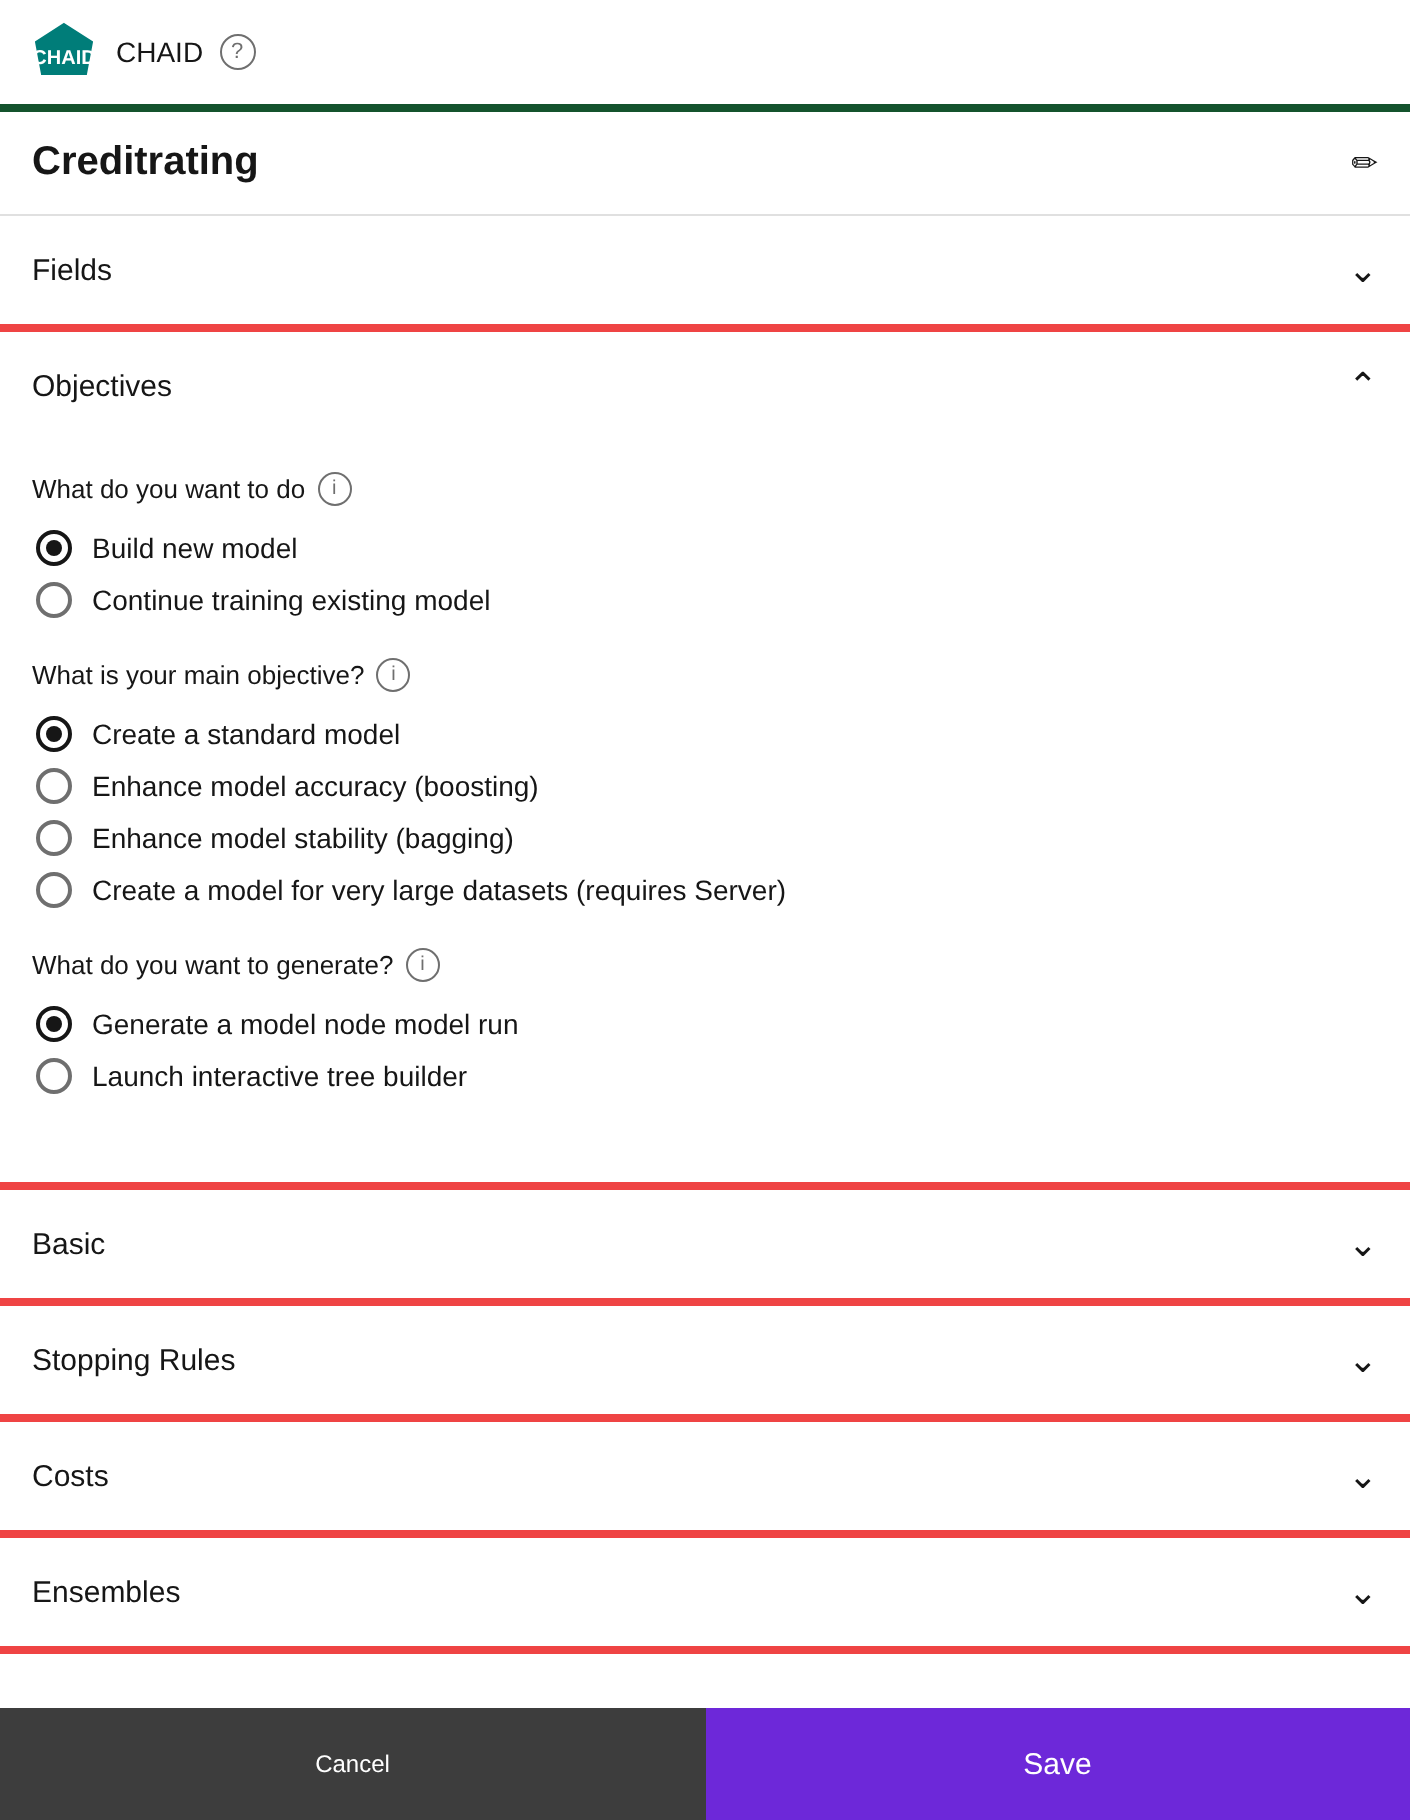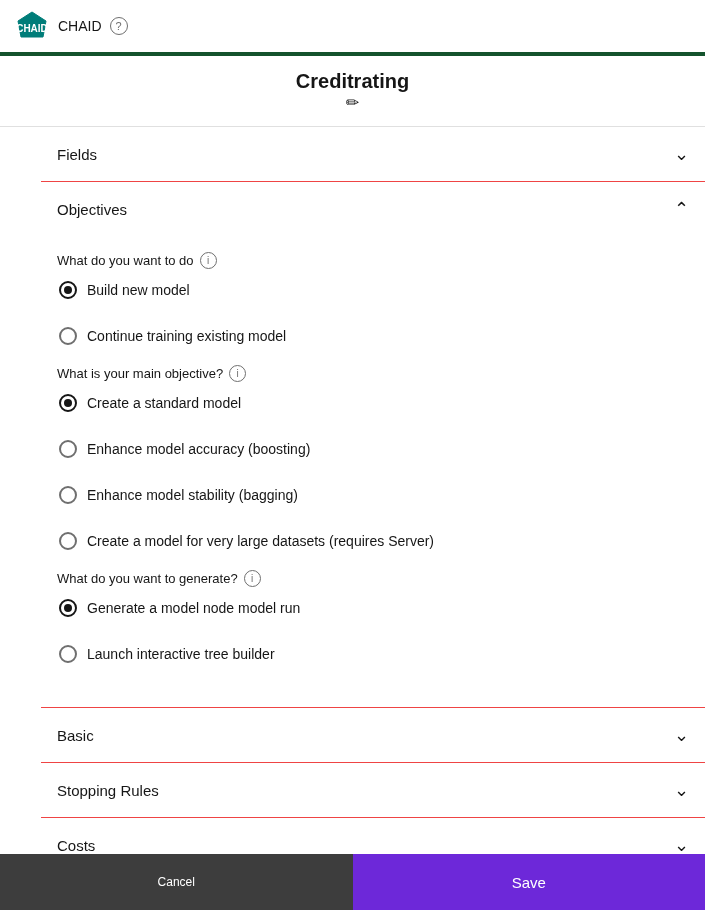--- a/index.html
+++ b/index.html
@@ -43,37 +43,35 @@
       cursor: pointer;
     }
 
     
     .title-row {
       display: flex;
       align-items: center;
       justify-content: space-between;
       padding: 14px 16px 14px 16px;
       border-bottom: 1px solid #e0e0e0;
-      flex-direction: column;
     }
     .page-title {
       font-size: 20px;
       font-weight: 700;
       color: #161616;
     }
     .edit-icon {
       color: #161616;
       cursor: pointer;
       font-size: 16px;
     }
 
     
     .accordion-section {
-      border-bottom: 1px solid #ef4444;
-      margin-left: 41px;
+      border-bottom: 4px solid #ef4444;
     }
     .accordion-header {
       display: flex;
       align-items: center;
       justify-content: space-between;
       padding: 16px 16px;
       cursor: pointer;
       user-select: none;
     }
     .accordion-header-label {
@@ -111,21 +109,21 @@
       align-items: center;
       justify-content: center;
       color: #6f6f6f;
       font-size: 10px;
       flex-shrink: 0;
     }
 
     .radio-group {
       display: flex;
       flex-direction: column;
-      gap: 28px;
+      gap: 8px;
       margin-bottom: 20px;
       padding-left: 2px;
     }
     .radio-item {
       display: flex;
       align-items: center;
       gap: 10px;
       cursor: pointer;
     }
     .radio-circle {

